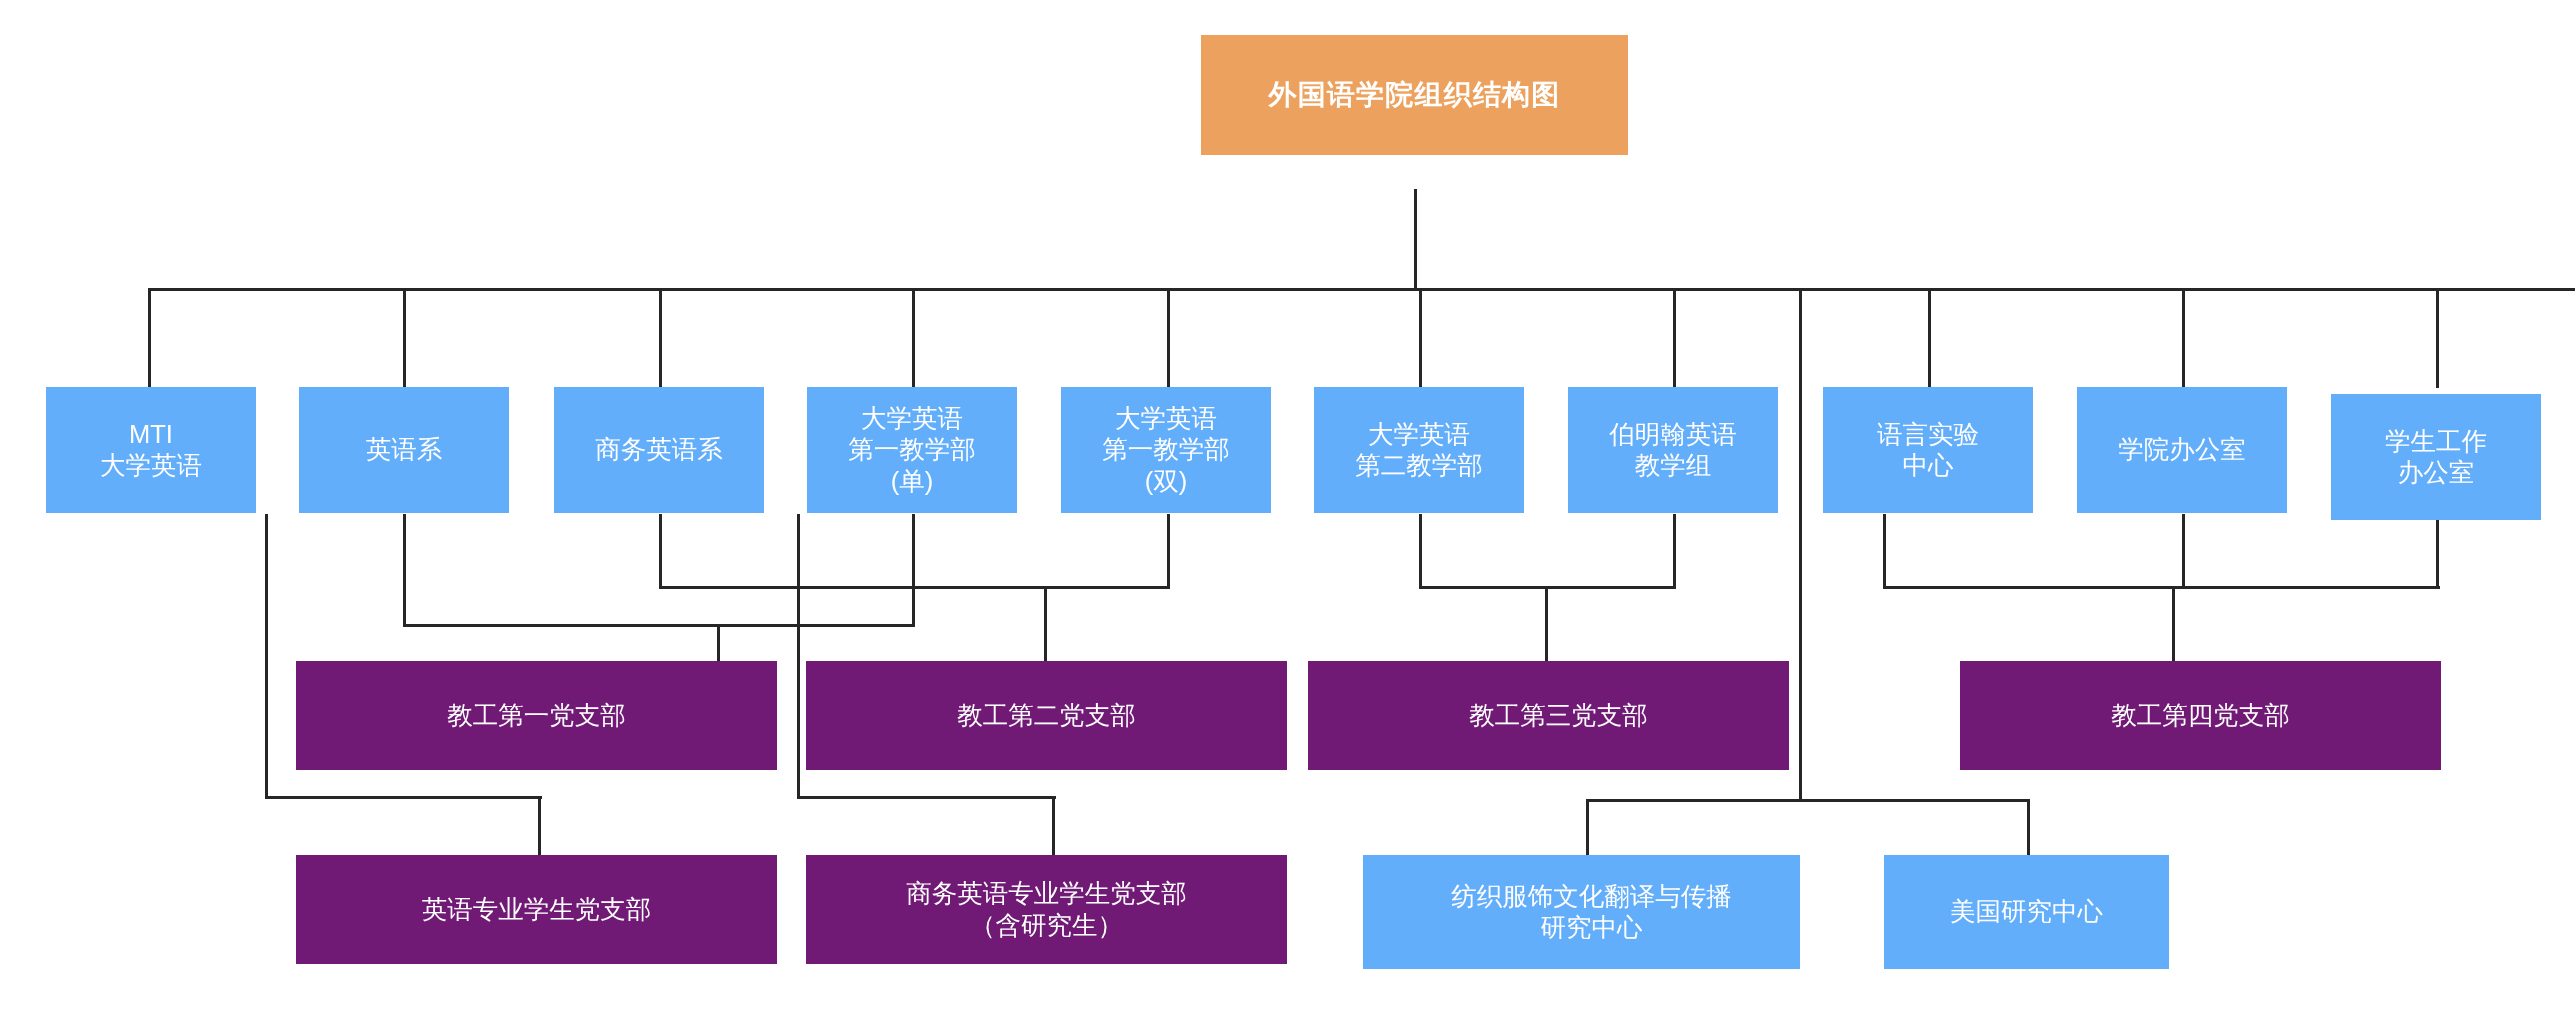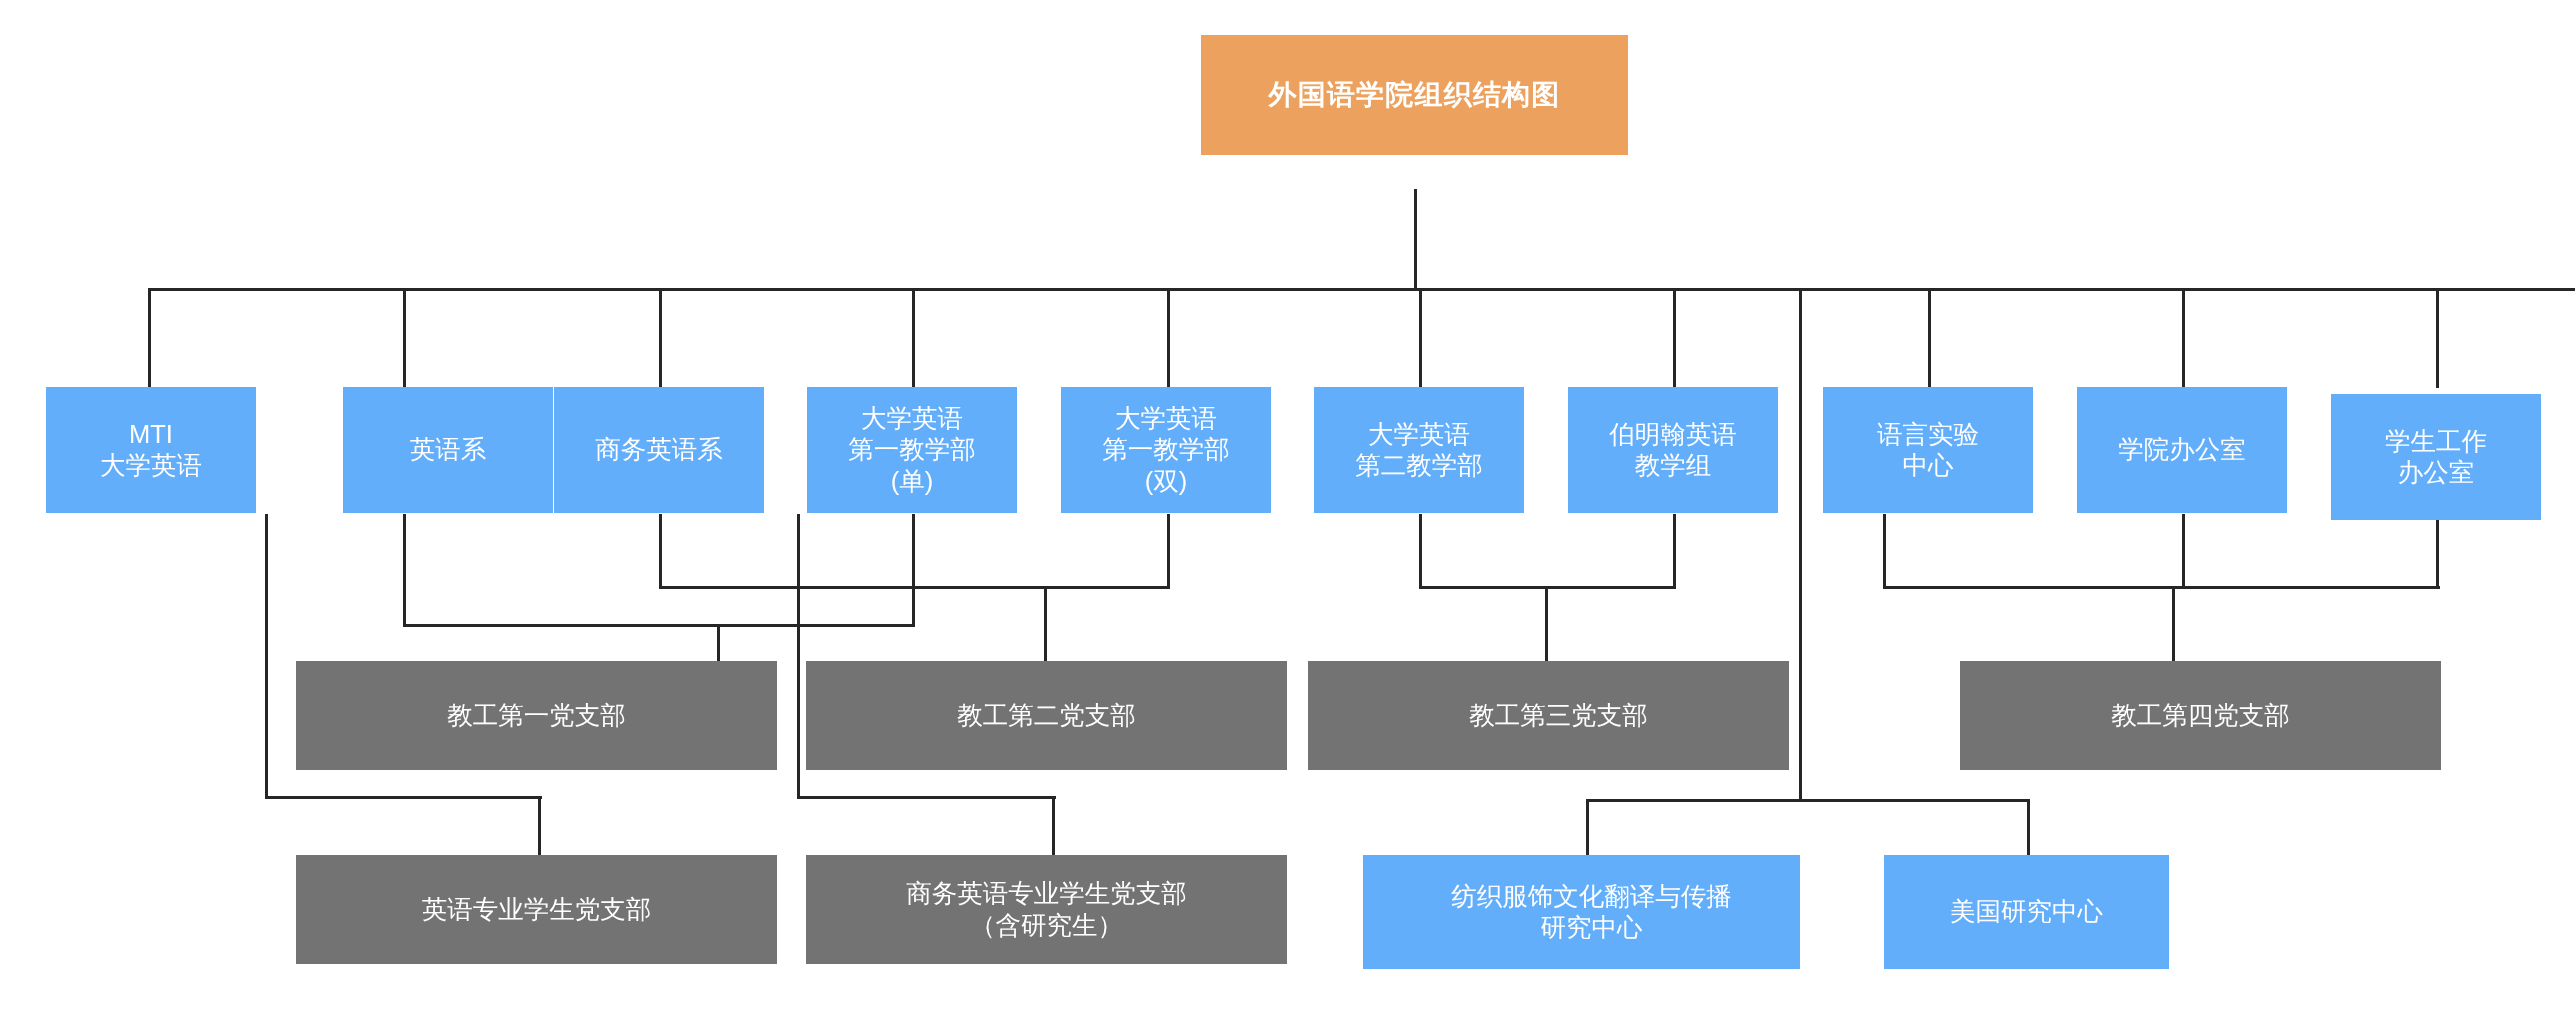--- a/index.html
+++ b/index.html
@@ -33,21 +33,21 @@
     background: #eca25e;
     font-weight: bold;
     font-size: 28px;
     letter-spacing: 1.2px;
   }
   .node.blue {
     background: #62aefa;
     font-size: 25.5px;
   }
   .node.red {
-    background: #737373;
+    background: #701a75;
     font-size: 25.5px;
   }
   .connector {
     position: absolute;
     background: #262626;
     z-index: 1;
   }
   .connector.h { height: 3px; }
   .connector.v { width: 3px; }
 </style>
@@ -103,21 +103,21 @@
   <div class="connector v" style="left:1052px; top:796px; height:61px;"></div>
 
   <div class="connector h" style="left:1586px; top:799px; width:444px;"></div>
   <div class="connector v" style="left:1586px; top:799px; height:61px;"></div>
   <div class="connector v" style="left:2027px; top:799px; height:61px;"></div>
 
   <div class="node title" style="left:1201px; top:35px; width:427px; height:120px;">外国语学院组织结构图</div>
 
   <div class="node blue" style="left:46px; top:387px; width:210px; height:126px;">MTI
 大学英语</div>
-  <div class="node blue" style="left:299px; top:387px; width:210px; height:126px;margin-left:44px;">英语系</div>
+  <div class="node blue" style="left:299px; top:387px; width:210px; height:126px;">英语系</div>
   <div class="node blue" style="left:554px; top:387px; width:210px; height:126px;">商务英语系</div>
   <div class="node blue" style="left:807px; top:387px; width:210px; height:126px;">大学英语
 第一教学部
 (单)</div>
   <div class="node blue" style="left:1061px; top:387px; width:210px; height:126px;">大学英语
 第一教学部
 (双)</div>
   <div class="node blue" style="left:1314px; top:387px; width:210px; height:126px;">大学英语
 第二教学部</div>
   <div class="node blue" style="left:1568px; top:387px; width:210px; height:126px;">伯明翰英语

